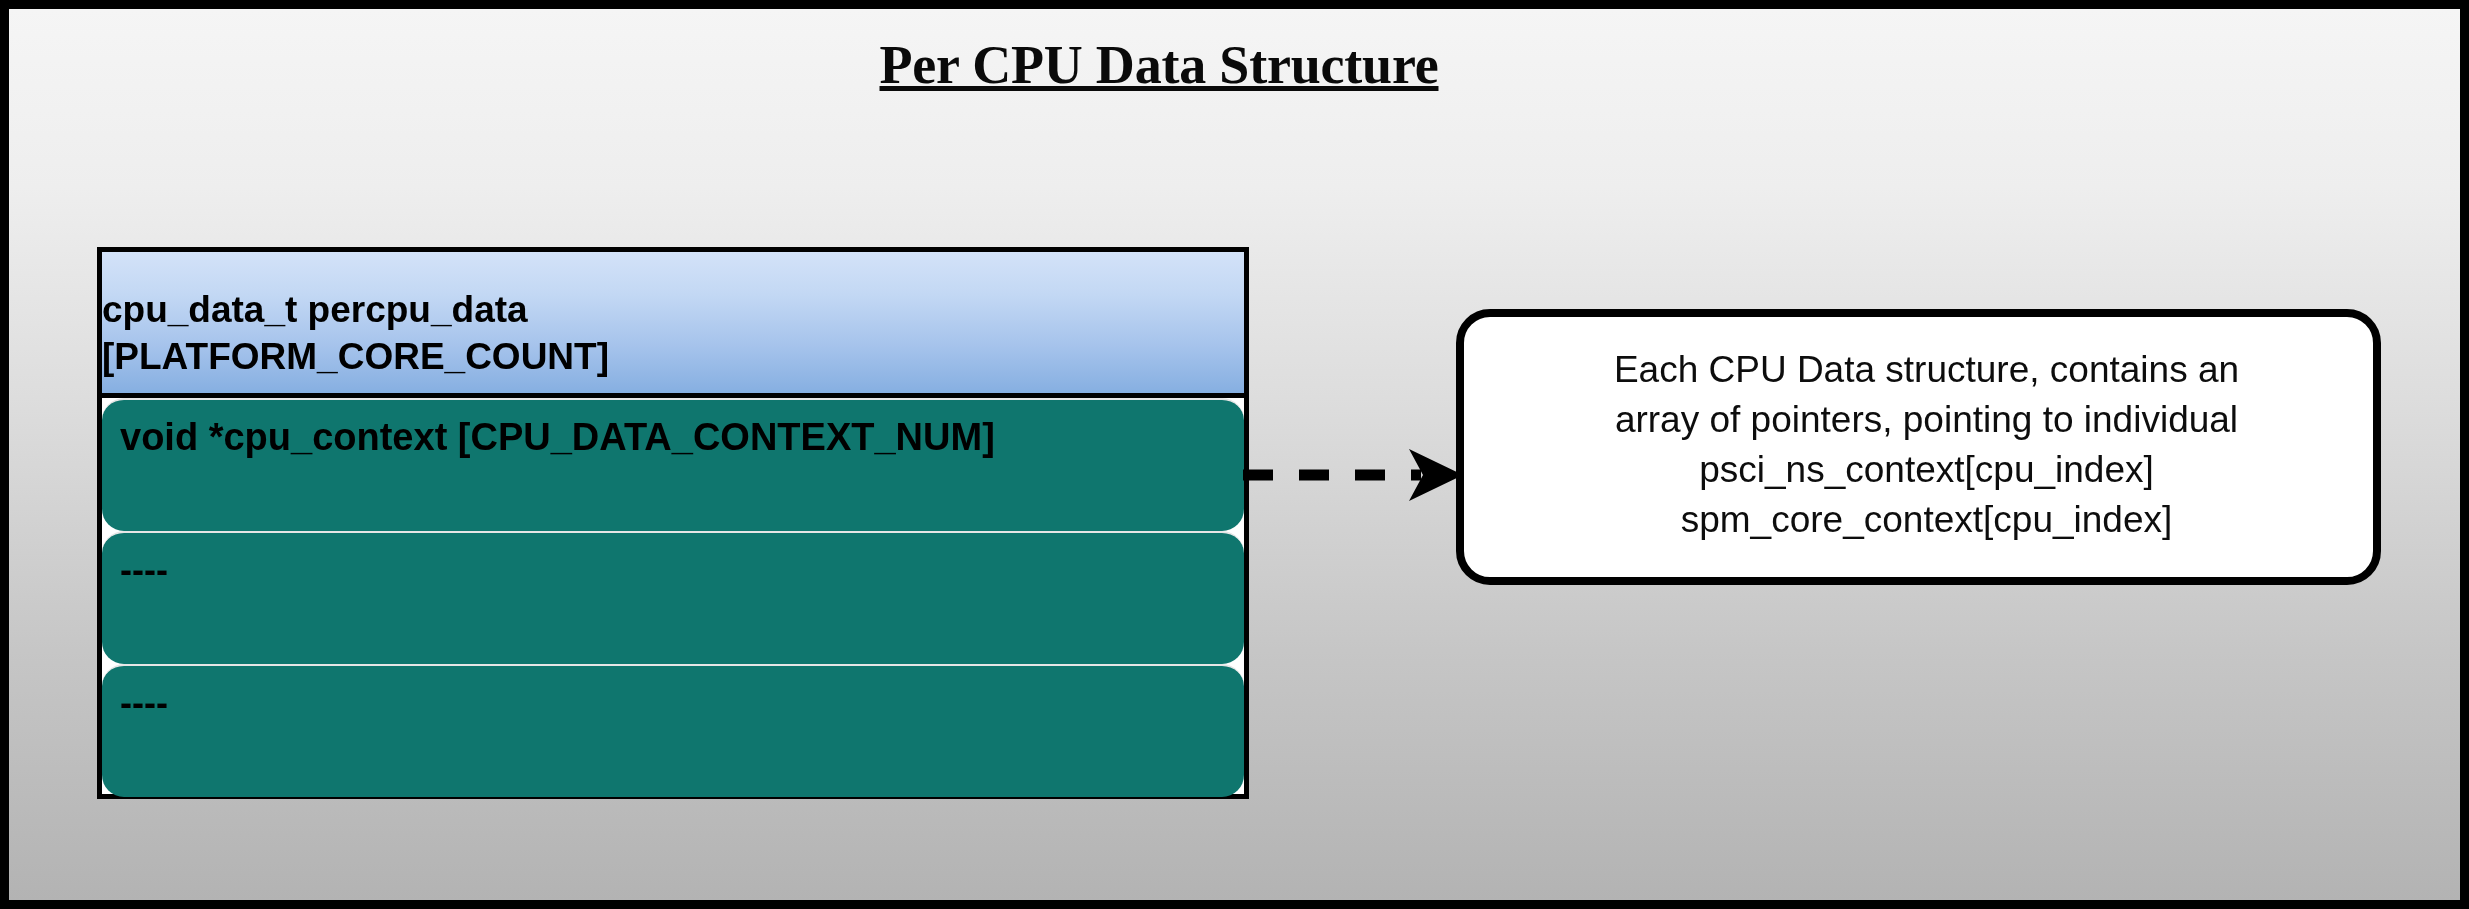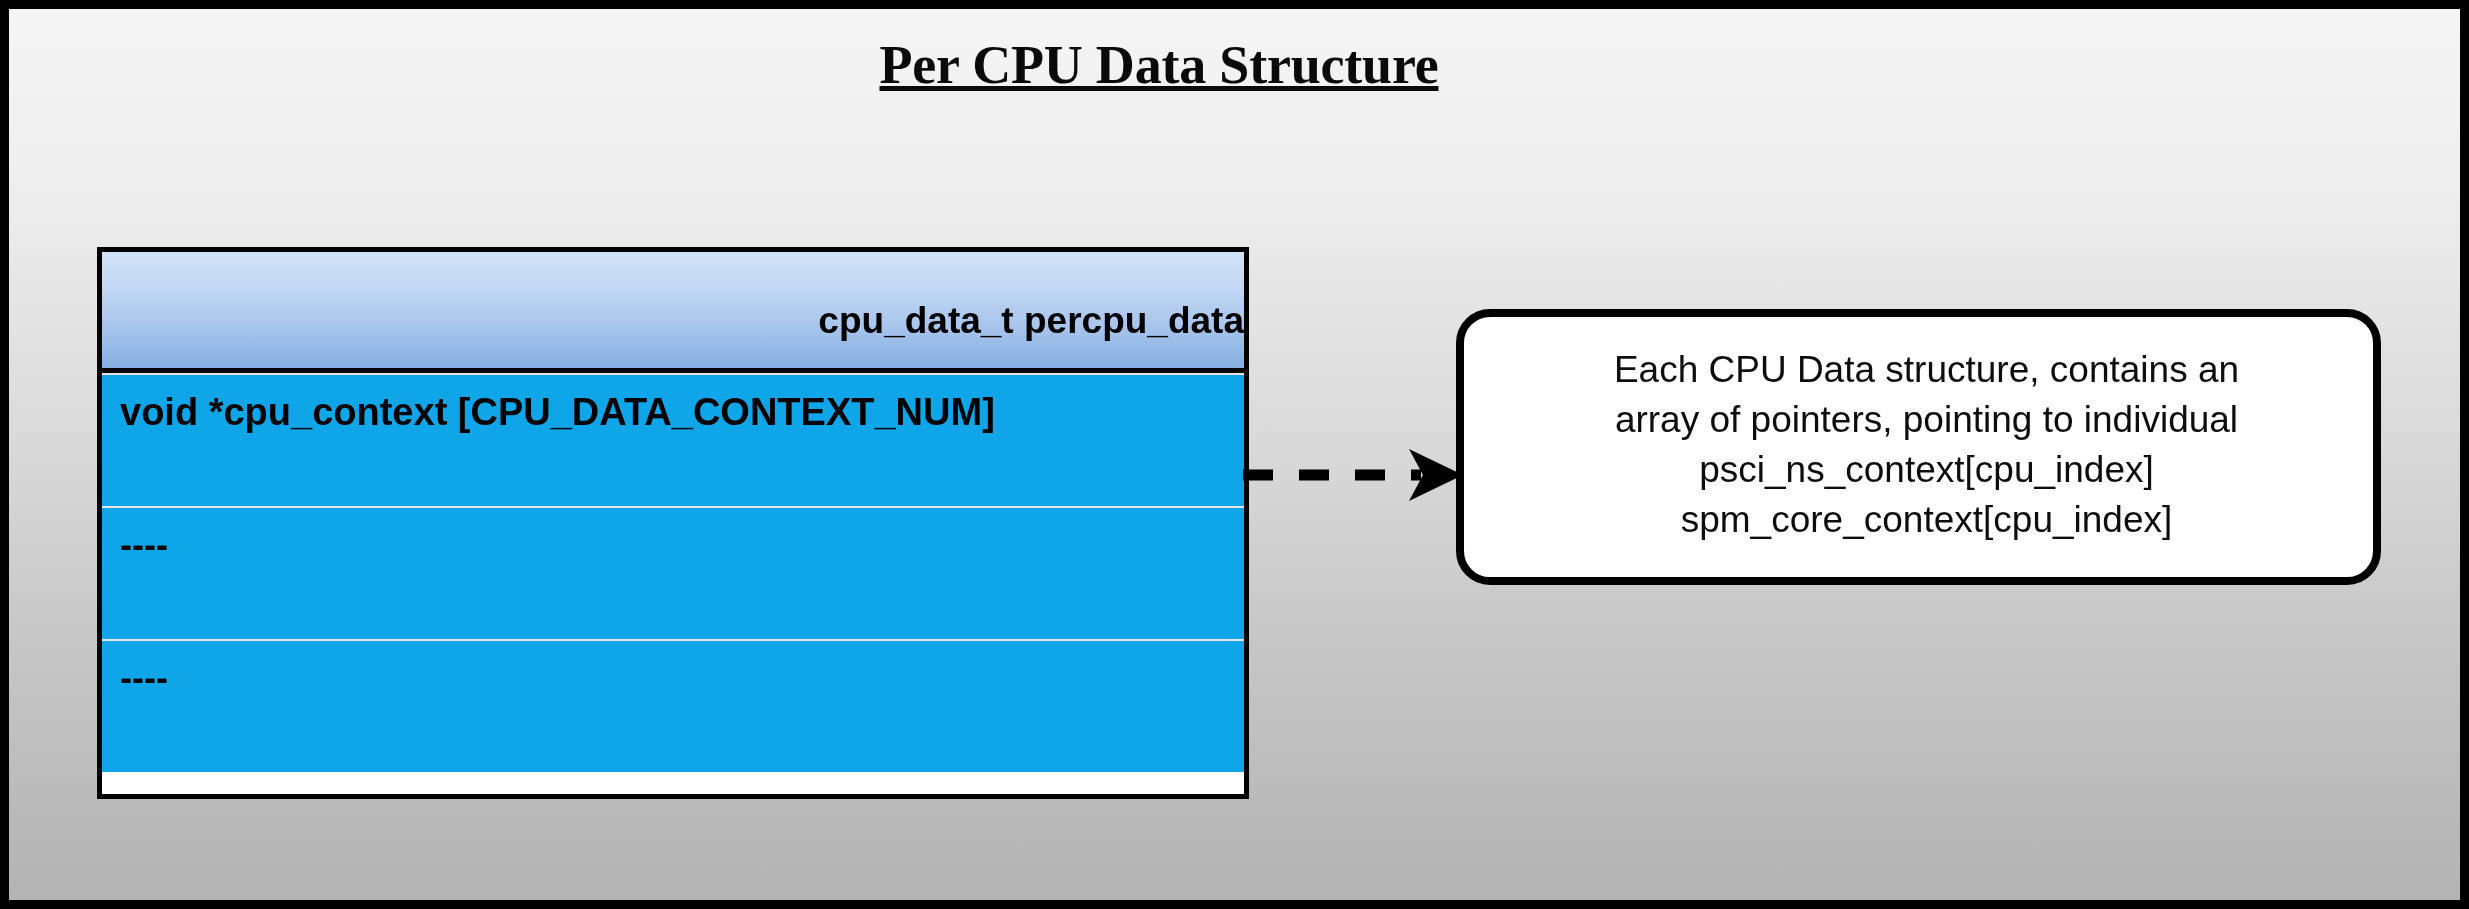--- a/index.html
+++ b/index.html
@@ -45,47 +45,48 @@
     width: 1152px;
     height: 552px;
     box-sizing: border-box;
     border: 5px solid #000000;
     background: #ffffff;
   }
 
   #struct-header {
     position: relative;
     box-sizing: border-box;
-    height: 121px;
+    height: 146px;
     border-bottom: 5px solid #000000;
     background: linear-gradient(to bottom, #d3e2f8 0%, #c3d8f4 30%, #a7c4ec 65%, #86afe1 100%);
     display: flex;
     flex-direction: column;
-    align-items: flex-end;
+    align-items: flex-start;
     justify-content: center;
     padding-top: 20px;
   }
 
   #struct-header .hline {
     font-weight: bold;
     font-size: 37px;
     line-height: 47px;
     color: #000000;
     white-space: nowrap;
     text-align: center;
   }
 
   .struct-row {
     position: relative;
     box-sizing: border-box;
     height: 133px;
     padding: 14px 0 0 18px;
-    background: #0ea5e9;
+    background: #0f766e;
     border-top: 2px solid #e6e6e6;
     overflow: visible;
+    border-radius: 22px;
   }
 
   .struct-row:first-of-type {
     border-top: none;
   }
 
   .struct-row .rowtext {
     font-weight: bold;
     font-size: 38px;
     line-height: 46px;
@@ -137,20 +138,21 @@
 <body>
 
 <div id="canvas">
 
   <div id="diagram-title">Per CPU Data Structure</div>
 
   <div id="struct-table">
 
     <div id="struct-header">
       <div class="hline">cpu_data_t percpu_data</div>
+      <div class="hline">[PLATFORM_CORE_COUNT]</div>
     </div>
 
     <div class="struct-row">
       <div class="rowtext">void *cpu_context [CPU_DATA_CONTEXT_NUM]</div>
     </div>
 
     <div class="struct-row dashes">
       <div class="rowtext">----</div>
     </div>
 

